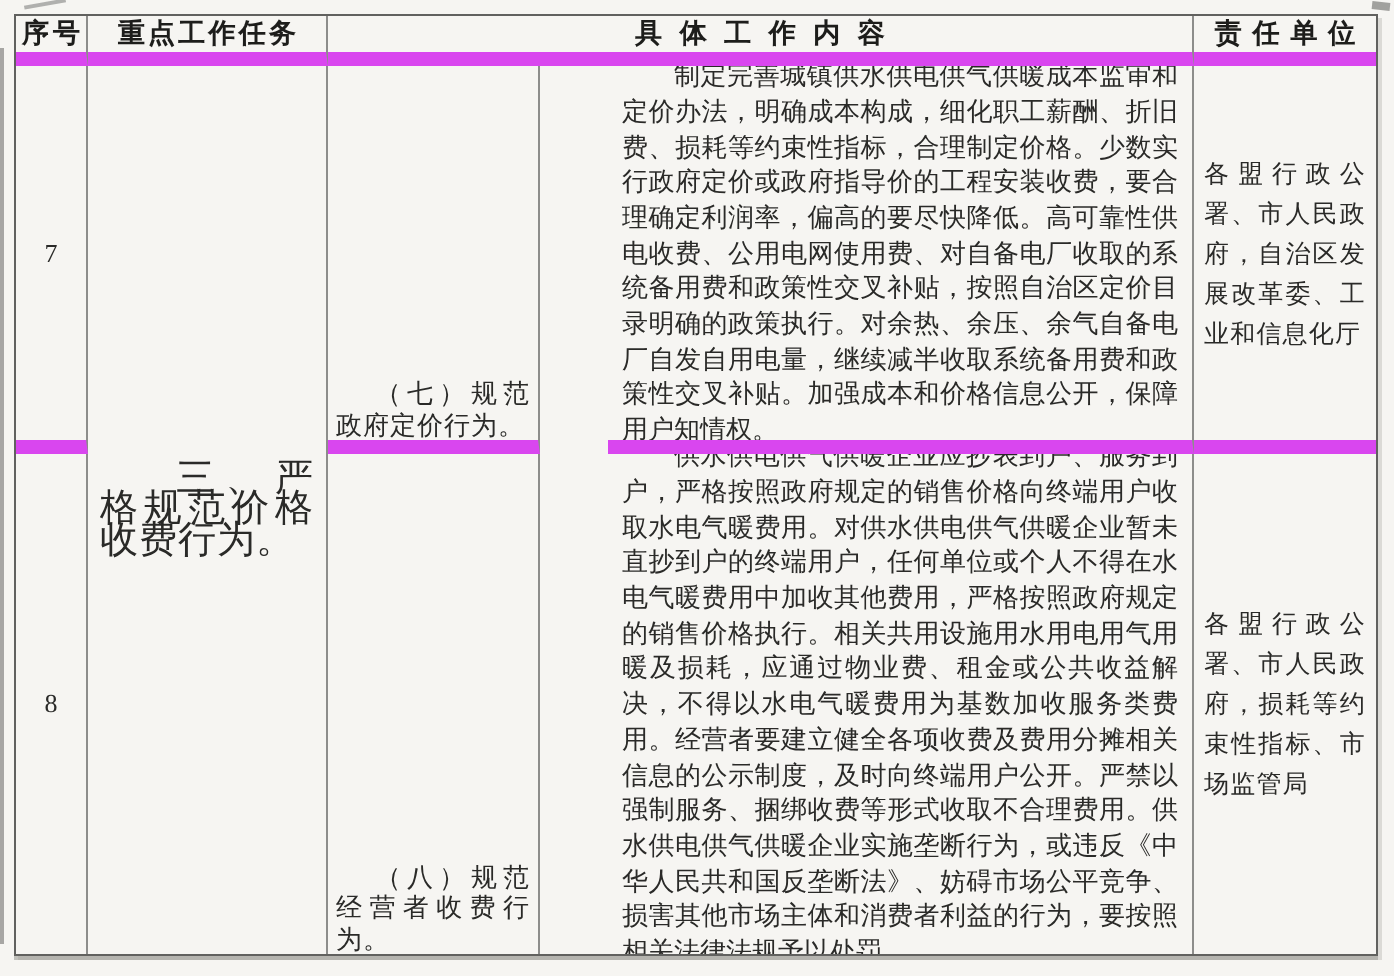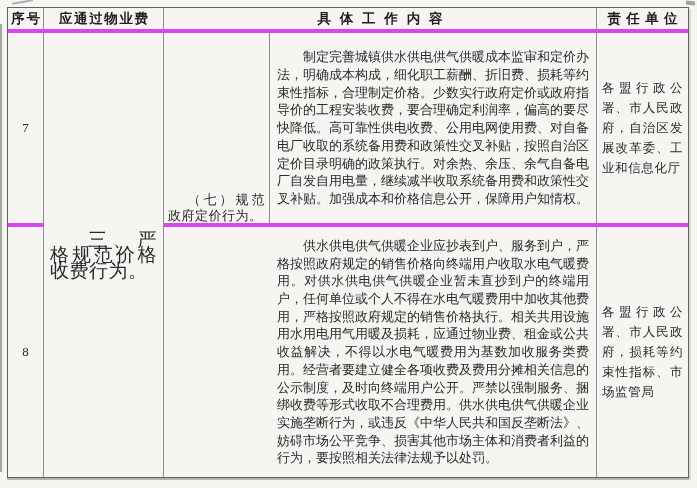--- a/index.html
+++ b/index.html
@@ -25,21 +25,21 @@
     border:1.5px solid #61615f;
     box-shadow:0 2px 0 rgba(150,149,144,.55), 2px 2px 0 rgba(170,169,164,.35);
     display:grid;
     grid-template-columns:36px 120px 106px 327px 91px;
     grid-template-rows:25px 194px 250px;
     color:#2a2a28;
   }
   .cell{
     box-sizing:border-box;
     border-right:1px solid #8d8d8b;
-    border-bottom:4px solid #d946ef;
+    border-bottom:7px solid #d946ef;
     display:flex;flex-direction:column;justify-content:center;
     overflow:hidden;
   }
   .cell.no-r{border-right:none;}
   .cell.no-b{border-bottom:none;}
   .cell p{margin:0;}
   
   .th{
     font-family:"Liberation Sans","DejaVu Sans",sans-serif;
     font-weight:700;font-size:13.5px;color:#1d1d1b;
@@ -68,20 +68,21 @@
     padding:0 4px;
     justify-content:flex-end;
   }
   .sub-task p{text-indent:1.5em;}
   .r7-sub{grid-area:2/3/3/4;}
   .r8-sub{grid-area:3/3/4/4;}
   .content{
     font-size:13px;line-height:17.7px;
     text-align:justify;text-justify:inter-character;word-break:break-all;
     padding:2px 7px;
+    margin-left:34px;
   }
   .content p{text-indent:2em;}
   .r7-content{grid-area:2/4/3/5;}
   .r8-content{grid-area:3/4/4/5;}
   .unit{
     font-size:12.5px;line-height:20px;letter-spacing:.6px;
     text-align:justify;text-justify:inter-character;word-break:break-all;
     padding:0 5px;
   }
   .r7-unit{grid-area:2/5/3/6;}
@@ -95,21 +96,21 @@
   <div class="artifact-tl"></div>
   <div class="artifact-tr"></div>
   <div class="artifact-left"></div>
 
   <div class="doc-table">
 
     <div class="cell th h-no">
       <p>序号</p>
     </div>
     <div class="cell th h-task">
-      <p>应通过物业费</p>
+      <p>重点工作任务</p>
     </div>
     <div class="cell th h-content">
       <p>具体工作内容</p>
     </div>
     <div class="cell th h-unit no-r">
       <p>责任单位</p>
     </div>
 
     <div class="cell num r7-no">
       <p>7</p>
@@ -125,20 +126,23 @@
     <div class="cell content r7-content">
       <p>制定完善城镇供水供电供气供暖成本监审和定价办法，明确成本构成，细化职工薪酬、折旧费、损耗等约束性指标，合理制定价格。少数实行政府定价或政府指导价的工程安装收费，要合理确定利润率，偏高的要尽快降低。高可靠性供电收费、公用电网使用费、对自备电厂收取的系统备用费和政策性交叉补贴，按照自治区定价目录明确的政策执行。对余热、余压、余气自备电厂自发自用电量，继续减半收取系统备用费和政策性交叉补贴。加强成本和价格信息公开，保障用户知情权。</p>
     </div>
     <div class="cell unit r7-unit no-r">
       <p>各盟行政公署、市人民政府，自治区发展改革委、工业和信息化厅</p>
     </div>
 
     <div class="cell num r8-no no-b">
       <p>8</p>
     </div>
+    <div class="cell sub-task r8-sub no-b">
+      <p>（八）规范经营者收费行为。</p>
+    </div>
     <div class="cell content r8-content no-b">
       <p>供水供电供气供暖企业应抄表到户、服务到户，严格按照政府规定的销售价格向终端用户收取水电气暖费用。对供水供电供气供暖企业暂未直抄到户的终端用户，任何单位或个人不得在水电气暖费用中加收其他费用，严格按照政府规定的销售价格执行。相关共用设施用水用电用气用暖及损耗，应通过物业费、租金或公共收益解决，不得以水电气暖费用为基数加收服务类费用。经营者要建立健全各项收费及费用分摊相关信息的公示制度，及时向终端用户公开。严禁以强制服务、捆绑收费等形式收取不合理费用。供水供电供气供暖企业实施垄断行为，或违反《中华人民共和国反垄断法》、妨碍市场公平竞争、损害其他市场主体和消费者利益的行为，要按照相关法律法规予以处罚。</p>
     </div>
     <div class="cell unit r8-unit no-r no-b">
       <p>各盟行政公署、市人民政府，损耗等约束性指标、市场监管局</p>
     </div>
 
   </div>
 </div>
 

